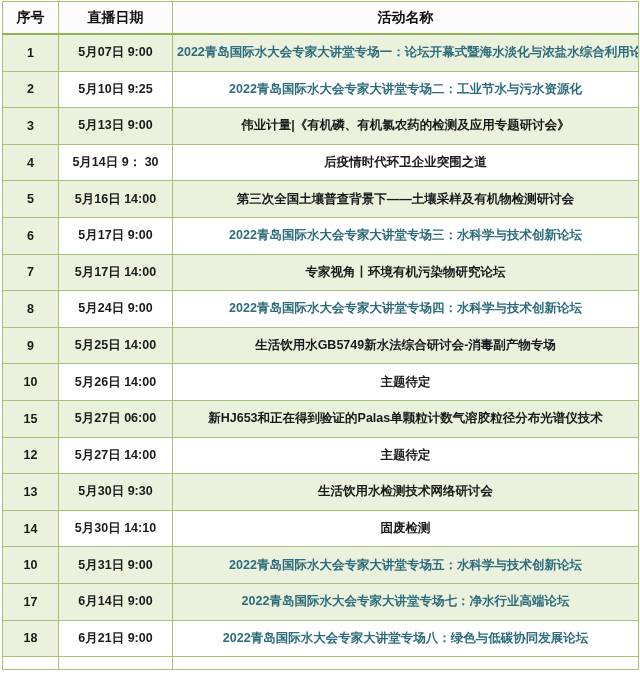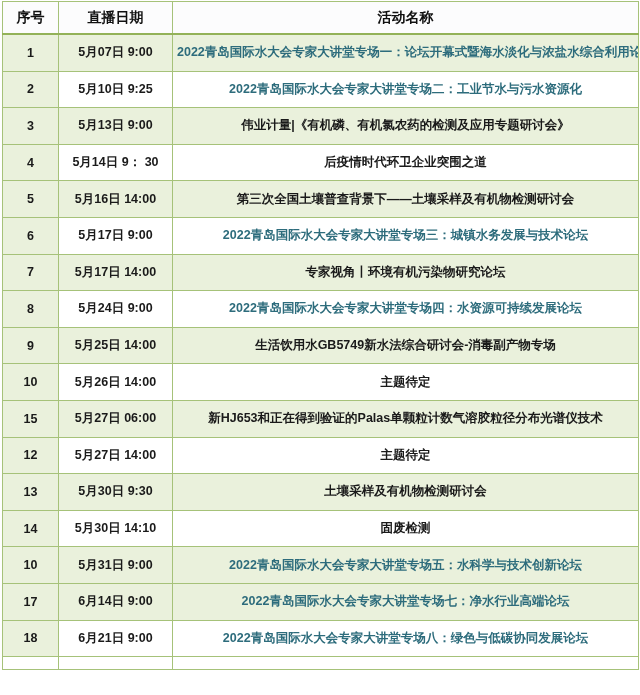--- a/index.html
+++ b/index.html
@@ -70,31 +70,31 @@
           <td class="white">后疫情时代环卫企业突围之道</td>
         </tr>
         <tr>
           <td class="green">5</td>
           <td class="green">5月16日 14:00</td>
           <td class="green">第三次全国土壤普查背景下——土壤采样及有机物检测研讨会</td>
         </tr>
         <tr>
           <td class="green">6</td>
           <td class="white">5月17日 9:00</td>
-          <td class="white link">2022青岛国际水大会专家大讲堂专场三：城镇水务发展与技术论坛</td>
+          <td class="white link">2022青岛国际水大会专家大讲堂专场三：水科学与技术创新论坛</td>
         </tr>
         <tr>
           <td class="green">7</td>
           <td class="green">5月17日 14:00</td>
           <td class="green">专家视角丨环境有机污染物研究论坛</td>
         </tr>
         <tr>
           <td class="green">8</td>
           <td class="white">5月24日 9:00</td>
-          <td class="white link">2022青岛国际水大会专家大讲堂专场四：水资源可持续发展论坛</td>
+          <td class="white link">2022青岛国际水大会专家大讲堂专场四：水科学与技术创新论坛</td>
         </tr>
         <tr>
           <td class="green">9</td>
           <td class="green">5月25日 14:00</td>
           <td class="green">生活饮用水GB5749新水法综合研讨会-消毒副产物专场</td>
         </tr>
         <tr>
           <td class="green">10</td>
           <td class="white">5月26日 14:00</td>
           <td class="white">主题待定</td>
@@ -105,21 +105,21 @@
           <td class="green">新HJ653和正在得到验证的Palas单颗粒计数气溶胶粒径分布光谱仪技术</td>
         </tr>
         <tr>
           <td class="green">12</td>
           <td class="white">5月27日 14:00</td>
           <td class="white">主题待定</td>
         </tr>
         <tr>
           <td class="green">13</td>
           <td class="green">5月30日 9:30</td>
-          <td class="green">土壤采样及有机物检测研讨会</td>
+          <td class="green">生活饮用水检测技术网络研讨会</td>
         </tr>
         <tr>
           <td class="green">14</td>
           <td class="white">5月30日 14:10</td>
           <td class="white">固废检测</td>
         </tr>
         <tr>
           <td class="green">10</td>
           <td class="green">5月31日 9:00</td>
           <td class="green link">2022青岛国际水大会专家大讲堂专场五：水科学与技术创新论坛</td>

